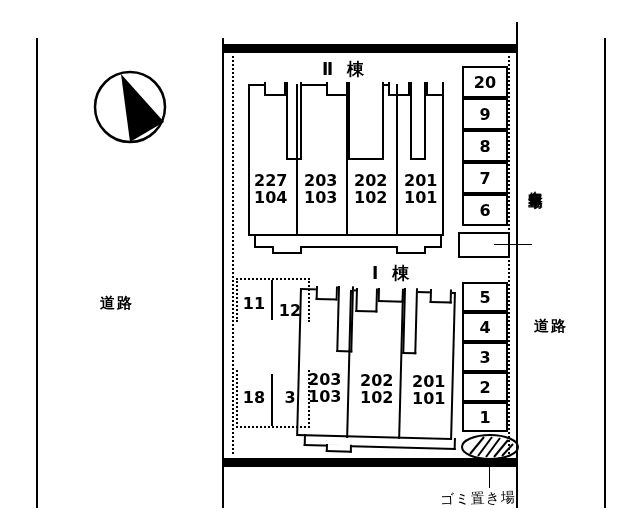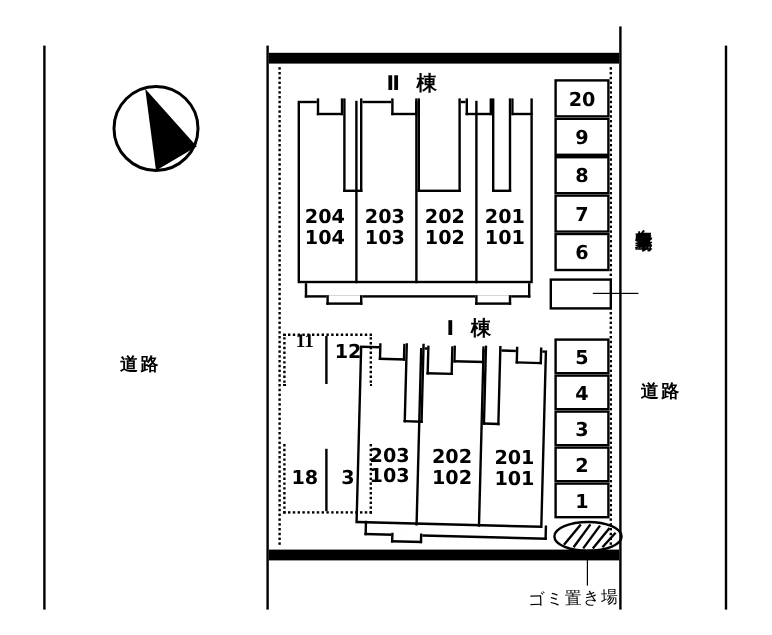--- a/index.html
+++ b/index.html
@@ -175,21 +175,21 @@
 
   <div class="notch-small" style="left:286px; top:82px; width:16px; height:78px;"></div>
   <div class="notch-small" style="left:348px; top:82px; width:36px; height:78px;"></div>
   <div class="notch-small" style="left:410px; top:82px; width:16px; height:78px;"></div>
 
   <div class="unit-div" style="left:296px; top:84px; height:152px;"></div>
   <div class="unit-div" style="left:346px; top:84px; height:152px;"></div>
   <div class="unit-div" style="left:396px; top:84px; height:152px;"></div>
 
   <div class="unit-label" style="left:254px; top:172px;">
-    <div>204</div>
+    <div>227</div>
     <div>104</div>
   </div>
   <div class="unit-label" style="left:304px; top:172px;">
     <div>203</div>
     <div>103</div>
   </div>
   <div class="unit-label" style="left:354px; top:172px;">
     <div>202</div>
     <div>102</div>
   </div>
@@ -275,22 +275,22 @@
     <line x1="34" y1="25" x2="48" y2="8" stroke="#000" stroke-width="2"></line>
     <line x1="42" y1="24" x2="53" y2="12" stroke="#000" stroke-width="2"></line>
   </svg>
   <div class="leader" style="left:489px; top:462px; width:1px; height:26px;"></div>
   <div class="handwrite" style="left:440px; top:490px;">ゴミ置き場</div>
 
   <div class="site-dotted-h" style="left:236px; top:278px; width:74px;"></div>
   <div class="site-dotted-v" style="left:236px; top:278px; height:44px;"></div>
   <div class="site-dotted-v" style="left:308px; top:278px; height:44px;"></div>
   <div class="unit-div" style="left:271px; top:280px; height:40px;"></div>
-  <div class="stall-num" style="left:238px; top:276px; width:32px;font-family:Liberation Serif, serif;">11</div>
-  <div class="stall-num" style="left:274px; top:283px; width:32px;">12</div>
+  <div class="stall-num" style="left:238px; top:294px; width:32px;">11</div>
+  <div class="stall-num" style="left:274px; top:301px; width:32px;">12</div>
 
   <div class="site-dotted-v" style="left:236px; top:370px; height:58px;"></div>
   <div class="site-dotted-v" style="left:308px; top:370px; height:58px;"></div>
   <div class="site-dotted-h" style="left:236px; top:426px; width:74px;"></div>
   <div class="unit-div" style="left:271px; top:374px; height:52px;"></div>
   <div class="stall-num" style="left:238px; top:388px; width:32px;">18</div>
   <div class="stall-num" style="left:274px; top:388px; width:32px;">3</div>
 
   <svg class="compass" style="left:92px; top:66px;" width="76" height="82" viewBox="0 0 76 82">
     <circle cx="38" cy="41" r="35" fill="#fff" stroke="#000" stroke-width="2.5"></circle>

